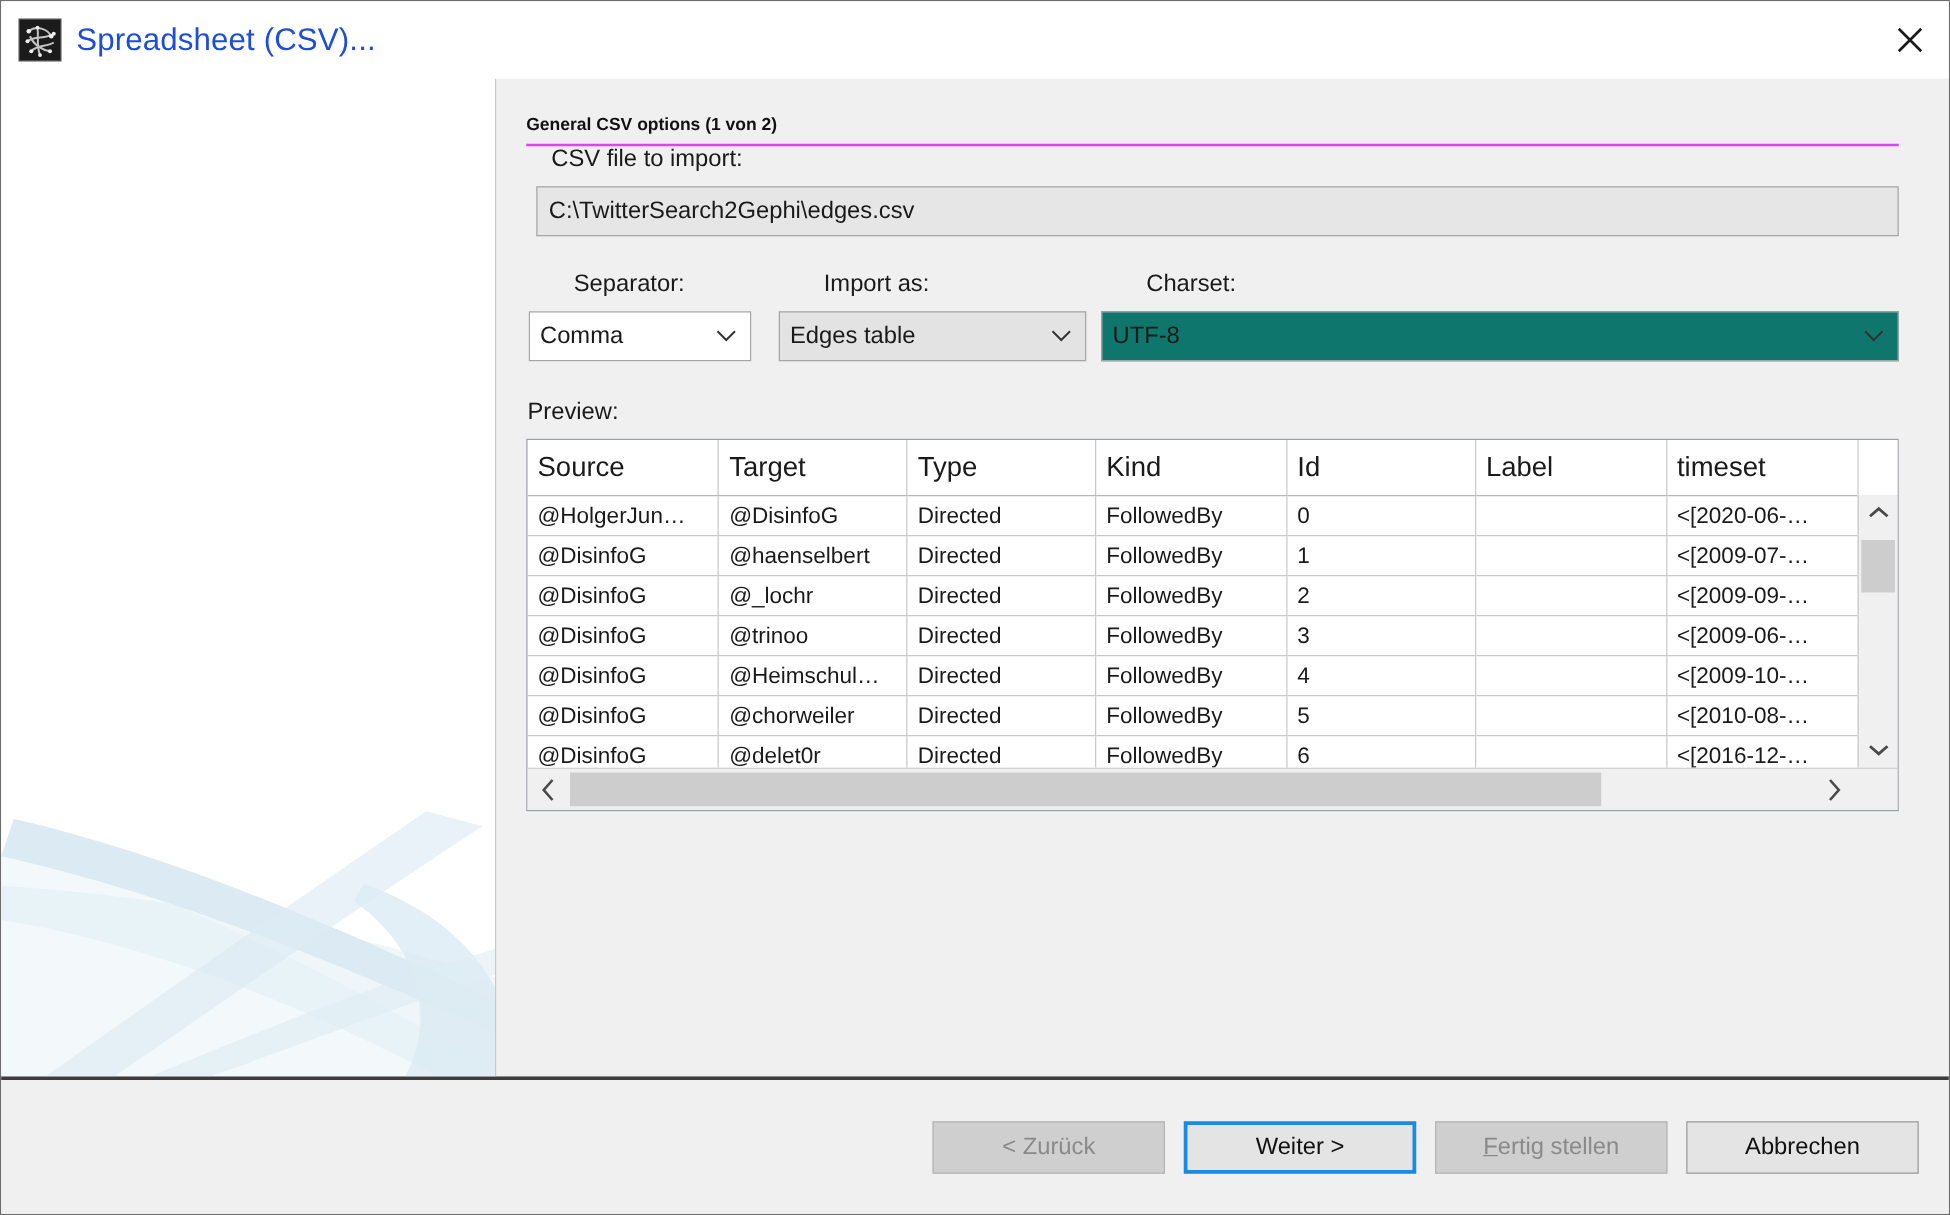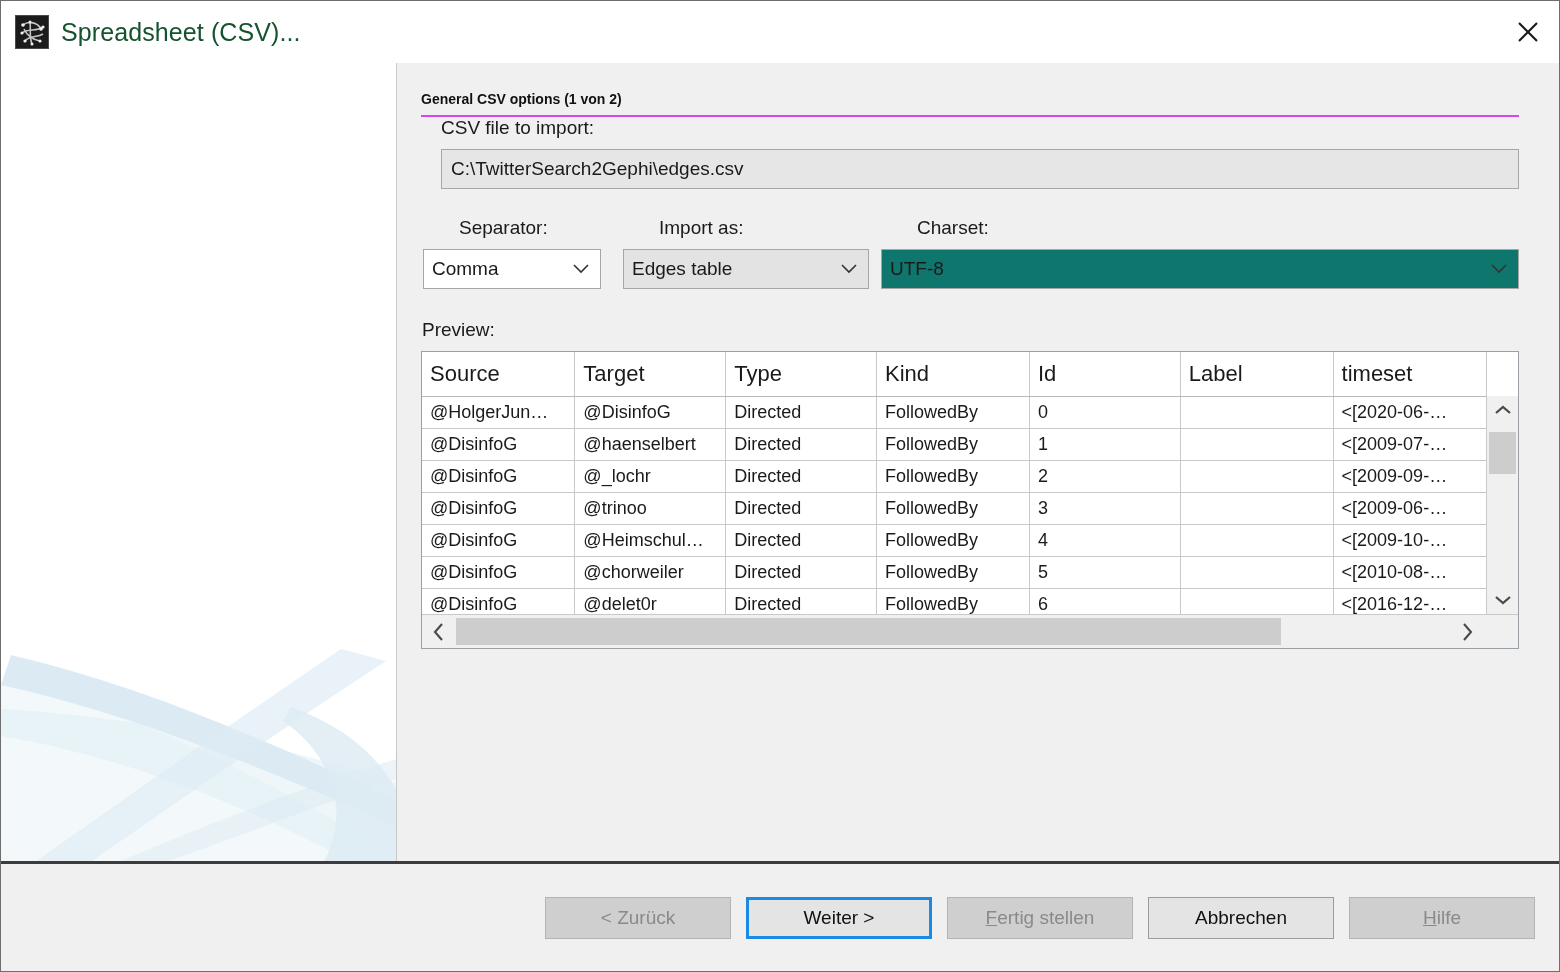--- a/index.html
+++ b/index.html
@@ -30,21 +30,21 @@
     width: 34px; height: 34px;
     flex: 0 0 34px;
     background: #1c1c1c;
     border: 1px solid #4a4a4a;
     position: relative;
     overflow: hidden;
   }
   .app-icon svg { position: absolute; left: 0; top: 0; }
   .title-text {
     font-size: 25px;
-    color: #14532d;
+    color: #1d4ed8;
     margin-left: 12px;
     white-space: nowrap;
     letter-spacing: .1px;
   }
   .close-btn {
     position: absolute;
     right: 0; top: 0;
     width: 62px; height: 62px;
     display: flex; align-items: center; justify-content: center;
     background: transparent;
@@ -100,21 +100,21 @@
   .content-title {
     font-size: 14px; font-weight: bold; color: #111;
     padding-bottom: 8px;
     border-bottom: 2px solid #d946ef;
     display: block;
   }
   .field-label { font-size: 19px; color: #1a1a1a; display: block; }
 
   .path-label { margin-left: 20px; margin-bottom: 10px; }
   .path-field {
-    margin-left: 20px;
+    margin-left: 8px;
     height: 40px;
     background: #e6e6e6;
     border: 1px solid #a6a6a6;
     display: flex; align-items: center;
     padding: 0 9px;
     font-size: 19px;
     color: #1a1a1a;
     white-space: nowrap; overflow: hidden;
   }
 
@@ -487,17 +487,14 @@
     </div>
     <div class="btn focused">
       <span>Weiter &gt;</span>
     </div>
     <div class="btn">
       <span id="finish-label"><span class="mn">F</span>ertig stellen</span>
     </div>
     <div class="btn enabled">
       <span>Abbrechen</span>
     </div>
-    <div class="btn">
-      <span id="help-label"><span class="mn">H</span>ilfe</span>
-    </div>
   </div>
 </div>
 
 </body></html>

